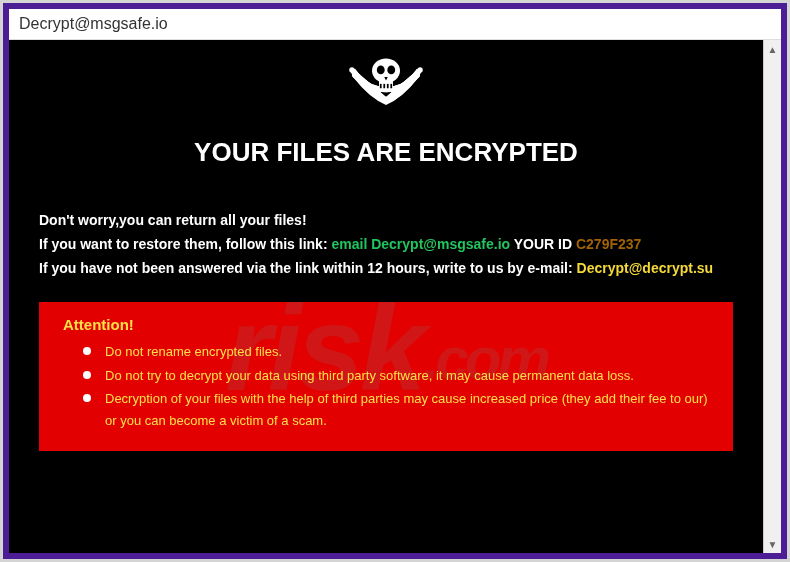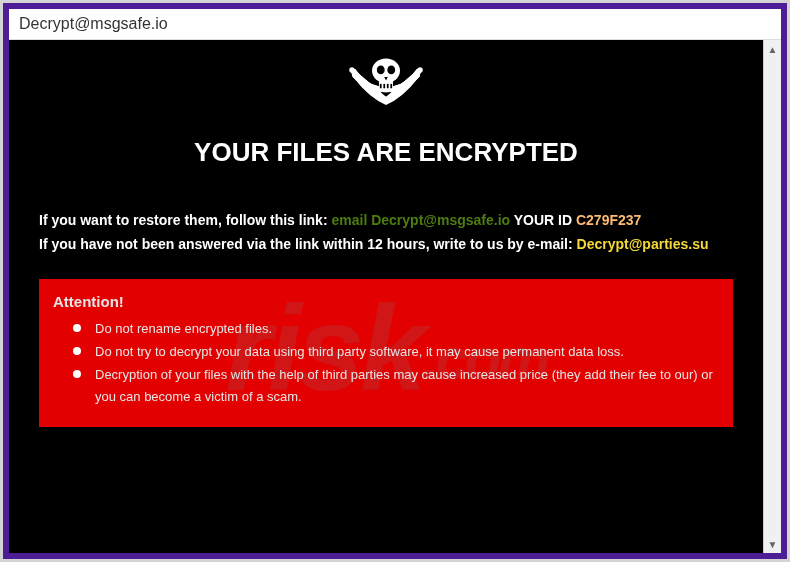--- a/index.html
+++ b/index.html
@@ -72,28 +72,28 @@
       margin-bottom: 41px;
     }
     .info-block {
       margin-bottom: 22px;
       font-size: 14px;
       font-weight: bold;
       line-height: 1.7;
       color: #fff;
     }
     .line { color: #fff; }
-    .email1 { color: #4d7c0f; }
+    .email1 { color: #22c55e; }
     .your-id-label { color: #fff; margin-top: 14px; }
-    .user-id { color: #fdba74; }
+    .user-id { color: #a16207; }
     .email2 { color: #f5d93a; }
     .attention-box {
       background: #e30000;
-      padding: 14px 20px 18px 14px;
-      color: #e5e5e5;
+      padding: 14px 20px 18px 24px;
+      color: #fde047;
     }
     .attention-title {
       font-size: 15px;
       font-weight: bold;
       margin-bottom: 8px;
     }
     .bullet-list {
       list-style: none;
       padding-left: 20px;
     }
@@ -163,25 +163,26 @@
           <path d="M 10 20 Q 8 18 11 15 L 15 16 Q 32 40 50 48 L 50 55 Q 28 48 10 20 Z" fill="#fff"></path>
           <path d="M 90 20 Q 92 18 89 15 L 85 16 Q 68 40 50 48 L 50 55 Q 72 48 90 20 Z" fill="#fff"></path>
           <circle cx="11" cy="17" r="3" fill="#fff"></circle>
           <circle cx="89" cy="17" r="3" fill="#fff"></circle>
         </svg>
       </div>
 
       <div class="heading">YOUR FILES ARE ENCRYPTED</div>
 
       <div class="info-block">
+        <div class="line">Don't worry,you can return all your files!</div>
         <div class="line">
           <span>If you want to restore them, follow this link: </span><span class="email1">email </span><span class="email1">Decrypt@msgsafe.io</span><span class="your-id-label">  YOUR ID </span><span class="user-id">C279F237</span>
         </div>
         <div class="line">
-          <span>If you have not been answered via the link within 12 hours, write to us by e-mail: </span><span class="email2">Decrypt@parties.su</span>
+          <span>If you have not been answered via the link within 12 hours, write to us by e-mail: </span><span class="email2">Decrypt@decrypt.su</span>
         </div>
       </div>
 
       <div class="attention-box">
         <div class="attention-title">Attention!</div>
         <ul class="bullet-list">
           <li>Do not rename encrypted files.</li>
           <li>Do not try to decrypt your data using third party software, it may cause permanent data loss.</li>
           <li>Decryption of your files with the help of third parties may cause increased price (they add their fee to our) or you can become a victim of a scam.</li>
         </ul>

